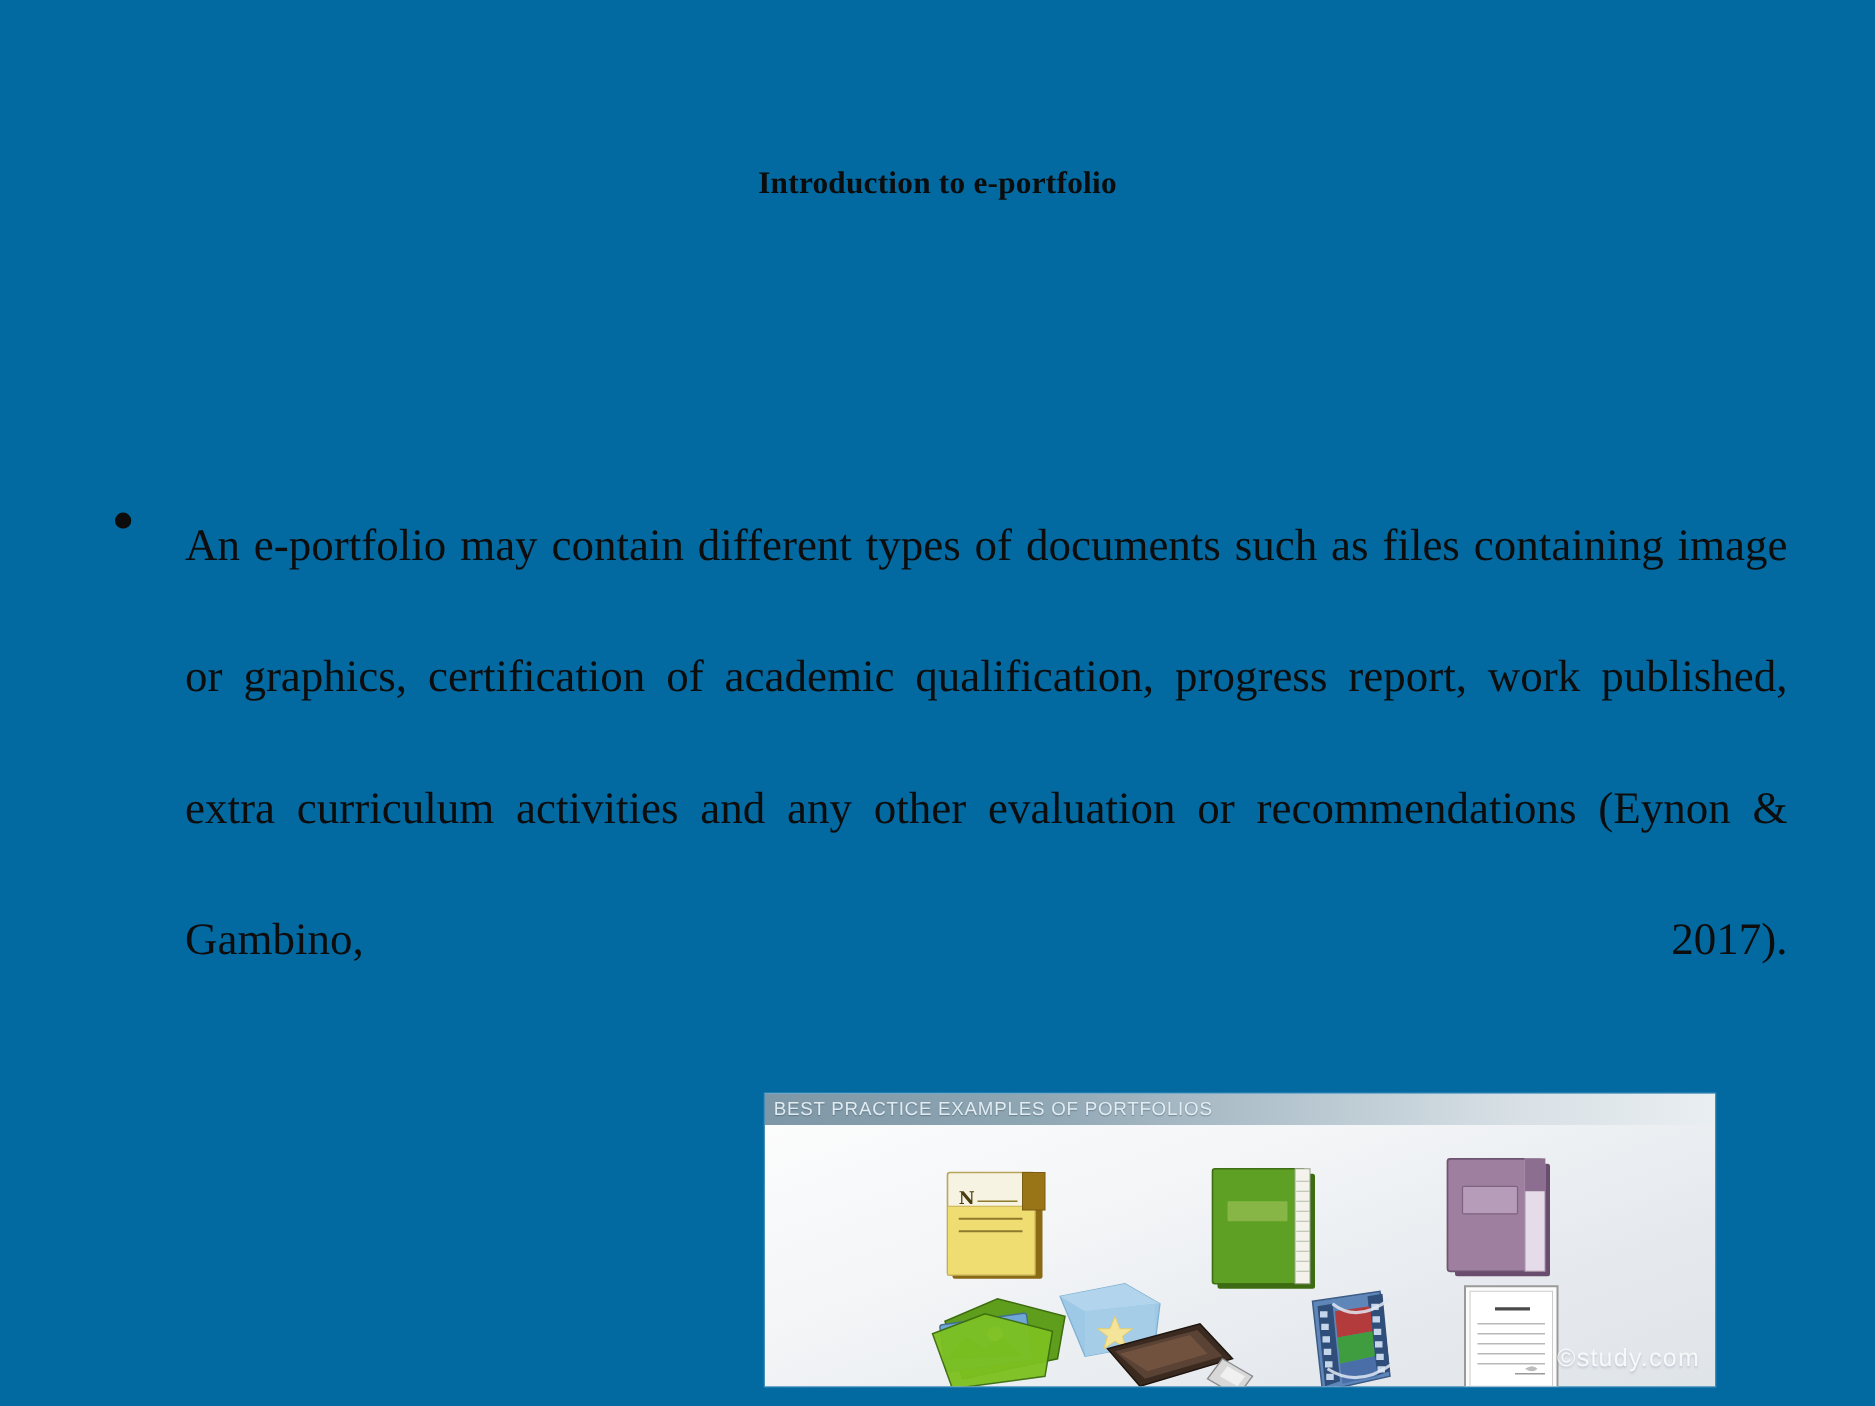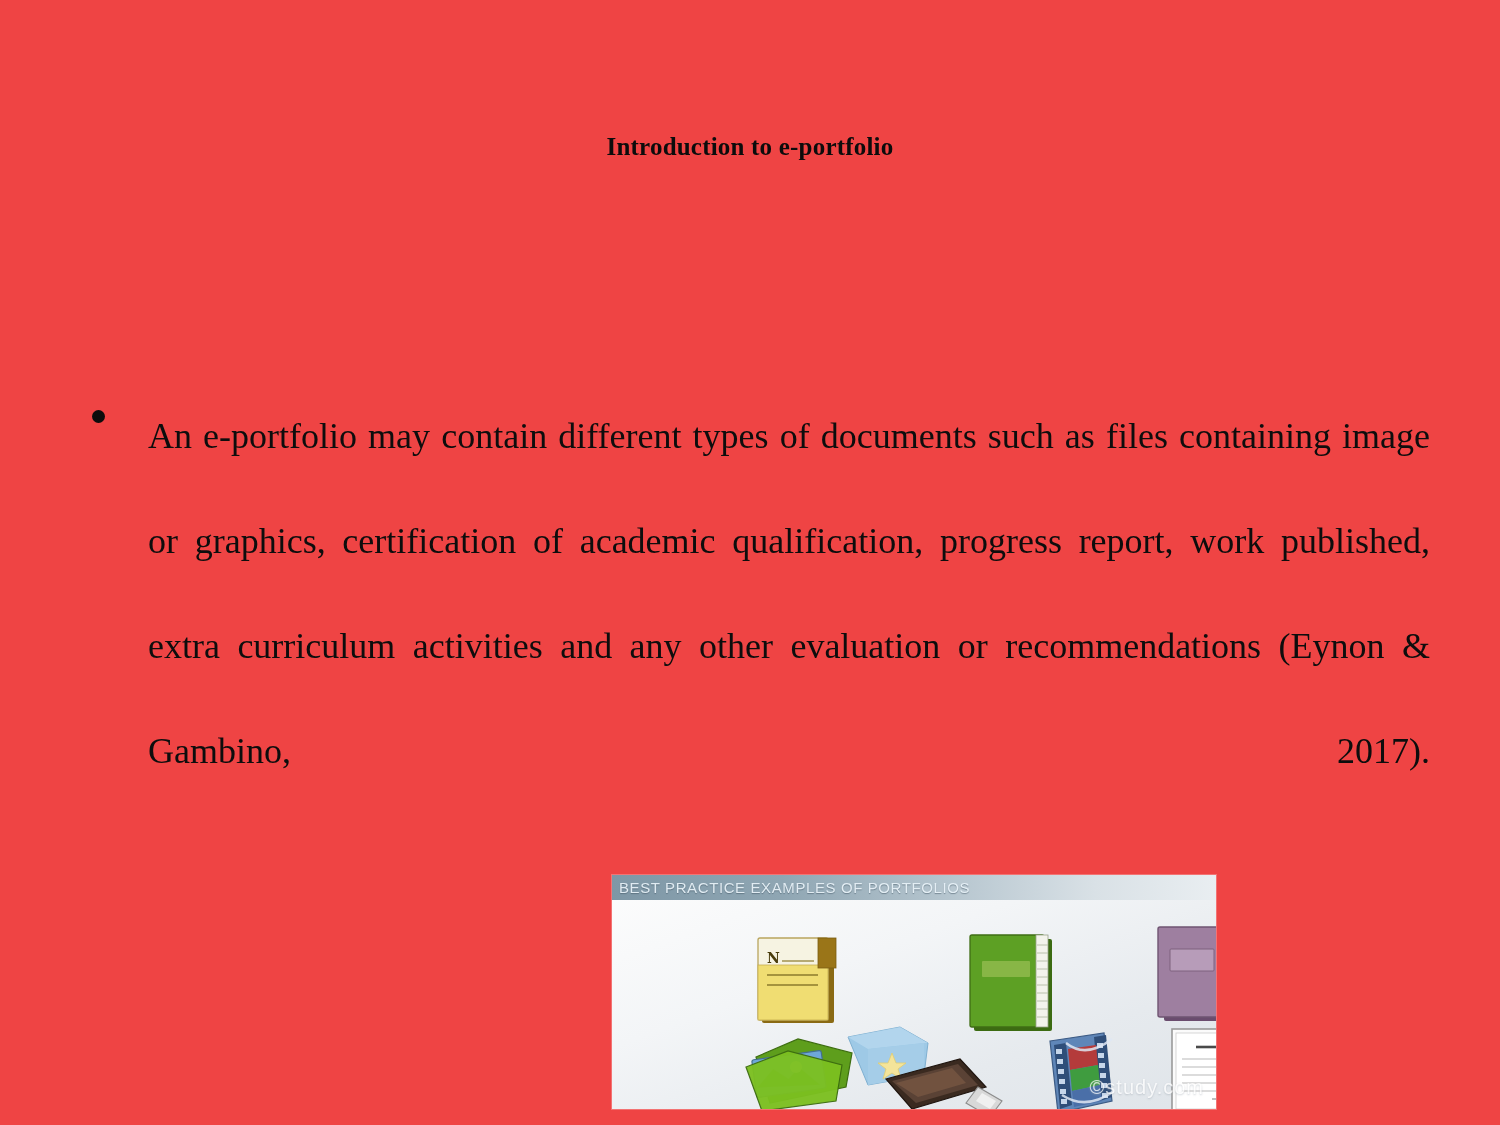--- a/index.html
+++ b/index.html
@@ -11,21 +11,21 @@
     height: 1125px;
     overflow: hidden;
     background: #c7d89f;
     font-family: "Liberation Serif", "DejaVu Serif", serif;
   }
 
   #slide {
     position: relative;
     width: 1500px;
     height: 1125px;
-    background: #ef4444;
+    background: #0369a1;
   }
 
   
   #slide-title {
     position: absolute;
     left: 0;
     top: 132px;
     width: 1500px;
     text-align: center;
     font-family: "Liberation Serif", "DejaVu Serif", serif;
@@ -75,21 +75,21 @@
     content: "";
     display: inline-block;
     width: 100%;
   }
 
   
   #embedded-image {
     position: absolute;
     left: 612px;
     top: 875px;
-    width: 604px;
+    width: 760px;
     height: 234px;
     background: linear-gradient(160deg, #fdfdfd 0%, #f3f5f7 38%, #e6eaee 72%, #dfe4e9 100%);
     overflow: hidden;
     box-shadow: 0 0 0 1px rgba(255,255,255,0.25);
   }
 
   #image-banner {
     position: absolute;
     left: 0;
     top: 0;

